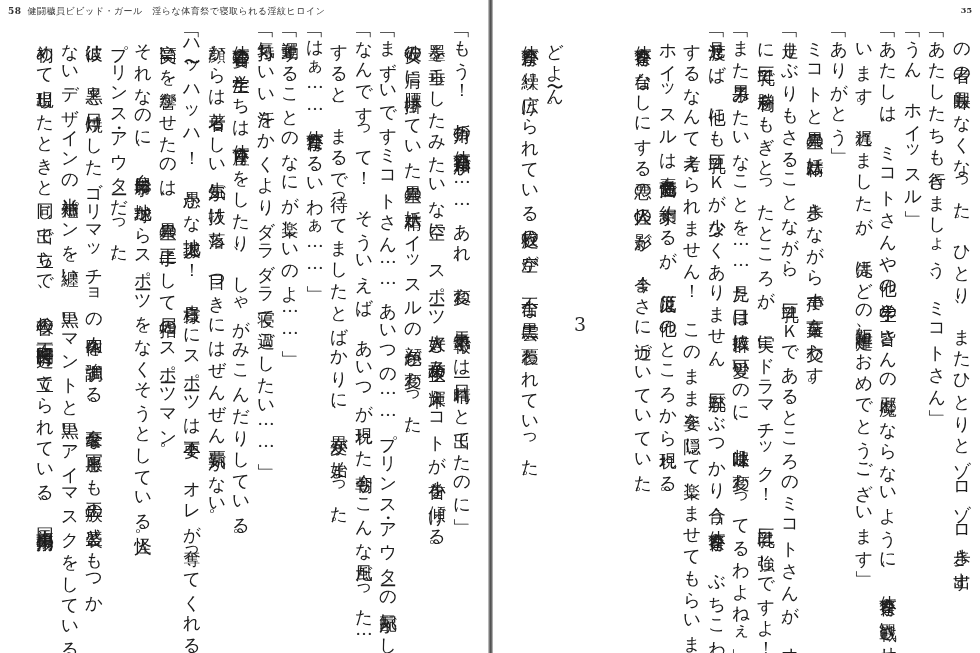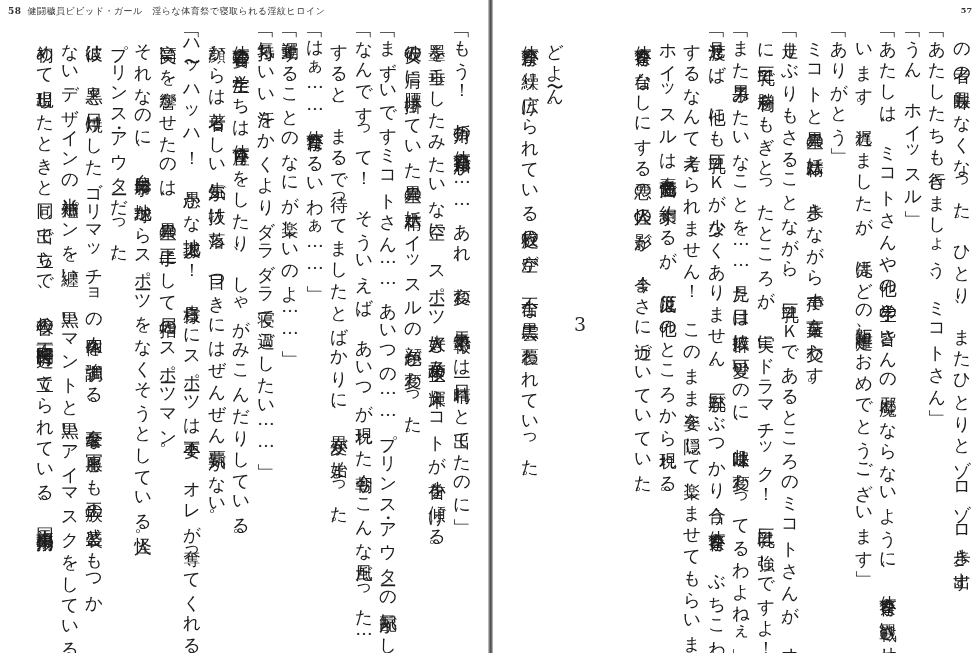--- a/index.html
+++ b/index.html
@@ -110,21 +110,21 @@
     <div class="col" style="left:132px">それなのに、自分勝手に地球からスポーツをなくそうとしている怪人。</div>
     <div class="col" style="left:108px">プリンス・アウターだった。</div>
     <div class="col" style="left:83px">彼は、黒々と日焼けしたゴリマッチョの肉体を強調する、豪奢な軍服とも王族の盛装ともつか</div>
     <div class="col" style="left:59px">ないデザインの半袖短パンを纏い、黒いマントと黒いアイマスクをしている。</div>
     <div class="col" style="left:34px">初めて出現したときと同じ出で立ちで、校舎の正面玄関付近に立てられている、国旗掲揚用の</div>
   </div>
 
   <div class="gutter"></div>
 
   <div class="page page-right">
-    <div class="folio-right">57</div>
+    <div class="folio-right">35</div>
 
     <div class="col" style="left:458px">の者の興味もなくなった。ひとり、またひとりとゾロゾロ歩き出す。</div>
     <div class="col open-quote" style="left:433px">「あたしたちも行きましょう、ミコトさん」</div>
     <div class="col open-quote" style="left:409px">「うん、ホイッスル」</div>
     <div class="col open-quote" style="left:384px">「あたしは、ミコトさんや他の学生の皆さんの邪魔にならないように、体育祭を観戦させてもら</div>
     <div class="col" style="left:360px">います。遅れましたが、先ほどの短距離走、おめでとうございます」</div>
     <div class="col open-quote" style="left:335px">「ありがとう」</div>
     <div class="col" style="left:311px">ミコトと異星の妖精は、歩きながら小声で言葉を交わす。</div>
     <div class="col open-quote" style="left:286px">「走りぶりもさることながら、巨乳ＪＫであるところのミコトさんが、オッパイで劣るライバル</div>
     <div class="col" style="left:262px">に巨乳で勝利をもぎとったところが、実にドラマチック！　巨乳は強しですよ！」</div>

